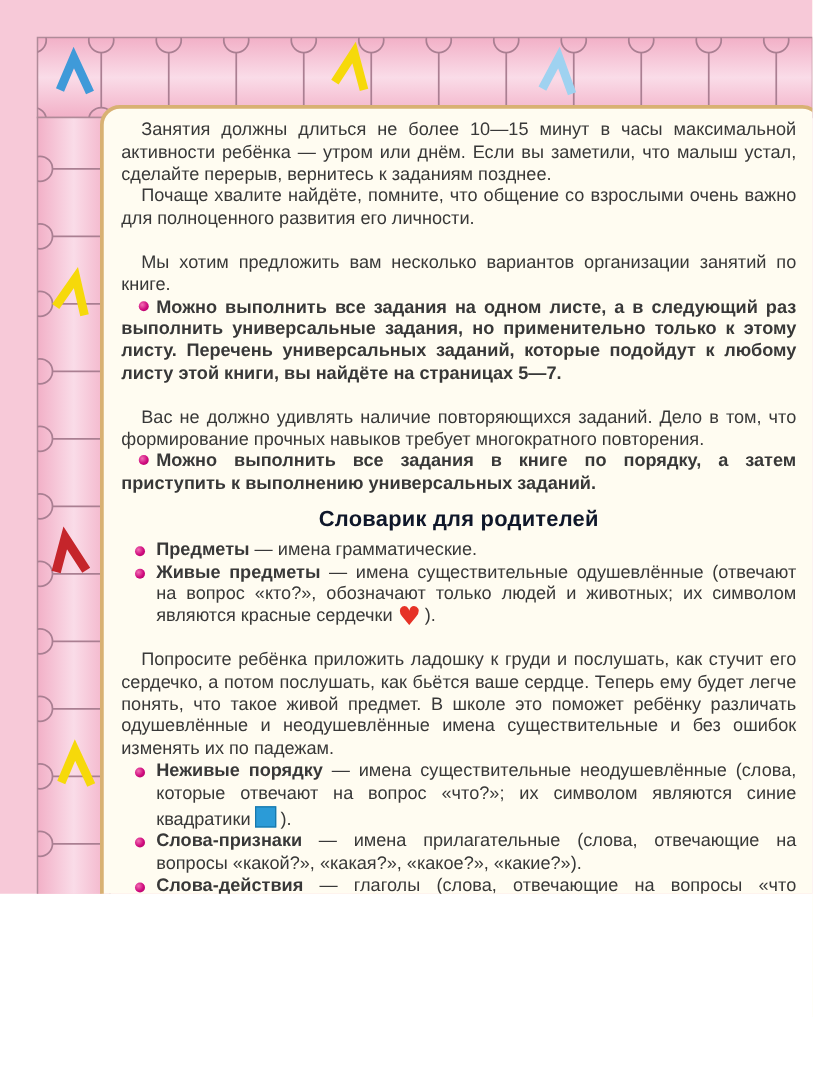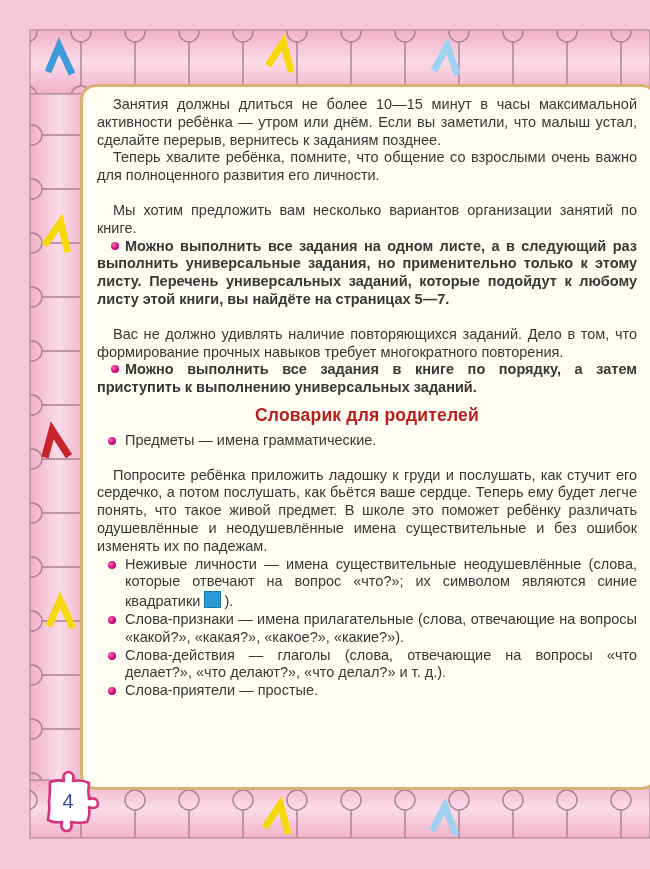--- a/index.html
+++ b/index.html
@@ -1,17 +1,17 @@
 <!DOCTYPE html>
 <html><head>
 <meta charset="utf-8">
 <style>
   html,body{margin:0;padding:0;}
   body{width:650px;height:869px;overflow:hidden;font-family:"Liberation Sans",sans-serif;}
-  .page{position:relative;width:650px;height:869px;background:#f7c9d8;overflow:hidden;}
+  .page{position:relative;width:650px;height:715px;background:#f7c9d8;overflow:hidden;}
   .frame-svg{position:absolute;left:0;top:0;z-index:0;}
   .content-box{
     position:absolute;left:80px;top:84px;width:578px;height:706px;
     background:#fffcf1;border:3px solid #d8b173;border-radius:16px;
     box-sizing:border-box;z-index:1;overflow:hidden;
   }
   .content{
     padding:9px 18px 0 14px;
     font-size:14.5px;line-height:17.8px;color:#383838;
     text-align:justify;
@@ -20,25 +20,25 @@
   .ind{text-indent:16px;}
   .gap{margin-top:17px;}
   .dot{
     display:inline-block;width:8px;height:8px;border-radius:50%;
     background:radial-gradient(circle at 35% 35%, #f26eb4 0%, #cf0a7d 55%, #a30563 100%);
     margin-right:6px;vertical-align:1px;
   }
   .vbullet{text-indent:14px;font-weight:bold;}
   .section-title{
     margin:10px 0 7px 0;text-align:center;text-indent:0;
-    font-size:17.5px;font-weight:700;color:#b91c1c;letter-spacing:.2px;
+    font-size:17.5px;font-weight:700;color:#0f172a;letter-spacing:.2px;
   }
   .gitem{position:relative;padding-left:28px;margin:0;}
   .gitem .dot{position:absolute;left:11px;top:5px;margin:0;}
-  .gitem b{font-weight:400;}
+  .gitem b{font-weight:700;}
   .heart-icon{
     display:inline-block;color:#e63226;font-size:21px;line-height:10px;
     vertical-align:-3px;margin:0 3px 0 4px;font-family:"DejaVu Sans",sans-serif;
   }
   .square-icon{
     display:inline-block;width:15px;height:15px;background:#2b9bd7;
     border:1px solid #1878ac;vertical-align:-2px;margin:0 3px 0 4px;
   }
   .pnum-svg{position:absolute;left:34px;top:760px;z-index:2;}
 </style>
@@ -98,38 +98,39 @@
     <use href="#arrowShape" stroke="#c5252b" stroke-width="7.5" transform="translate(40,426) rotate(-8 15 17)"></use>
     <use href="#arrowShape" stroke="#f6d90a" stroke-width="7" transform="translate(46,596)"></use>
     <use href="#arrowShape" stroke="#f6d90a" stroke-width="7" transform="translate(264,800) rotate(10 15 17)"></use>
     <use href="#arrowShape" stroke="#9fd2f0" stroke-width="7" transform="translate(430,802) rotate(4 15 17)"></use>
   </svg>
 
   <div class="content-box">
     <div class="content">
 
       <p class="para ind">Занятия должны длиться не более 10—15 минут в часы максимальной активности ребёнка — утром или днём. Если вы заметили, что малыш устал, сделайте перерыв, вернитесь к заданиям позднее.</p>
-      <p class="para ind">Теперь хвалите ребёнка, помните, что общение со взрослыми очень важно для полноценного развития его личности.</p>
+      <p class="para ind">Почаще хвалите найдёте, помните, что общение со взрослыми очень важно для полноценного развития его личности.</p>
 
       <p class="para ind gap">Мы хотим предложить вам несколько вариантов организации занятий по книге.</p>
 
       <p class="para vbullet"><span class="dot"></span><span>Можно выполнить все задания на одном листе, а в следующий раз выполнить универсальные задания, но применительно только к этому листу. Перечень универсальных заданий, которые подойдут к любому листу этой книги, вы найдёте на страницах 5—7.</span></p>
       <p class="para ind gap">Вас не должно удивлять наличие повторяющихся заданий. Дело в том, что формирование прочных навыков требует многократного повторения.</p>
 
       <p class="para vbullet"><span class="dot"></span><span>Можно выполнить все задания в книге по порядку, а затем приступить к выполнению универсальных заданий.</span></p>
 
       <h2 class="section-title">Словарик для родителей</h2>
 
 
       <div class="gitem"><span class="dot"></span><b>Предметы</b> <span>— имена грамматические.</span></div>
 
+      <div class="gitem"><span class="dot"></span><b>Живые предметы</b> <span>— имена существительные одушевлённые (отвечают на вопрос «кто?», обозначают только людей и животных; их символом являются красные сердечки</span><span class="heart-icon">♥</span><span>).</span></div>
 
       <p class="para ind gap">Попросите ребёнка приложить ладошку к груди и послушать, как стучит его сердечко, а потом послушать, как бьётся ваше сердце. Теперь ему будет легче понять, что такое живой предмет. В школе это поможет ребёнку различать одушевлённые и неодушевлённые имена существительные и без ошибок изменять их по падежам.</p>
 
-      <div class="gitem gap"><span class="dot"></span><b>Неживые личности</b> <span>— имена существительные неодушевлённые (слова, которые отвечают на вопрос «что?»; их символом являются синие квадратики</span><span class="square-icon"></span><span>).</span></div>
+      <div class="gitem gap"><span class="dot"></span><b>Неживые порядку</b> <span>— имена существительные неодушевлённые (слова, которые отвечают на вопрос «что?»; их символом являются синие квадратики</span><span class="square-icon"></span><span>).</span></div>
 
       <div class="gitem"><span class="dot"></span><b>Слова-признаки</b> <span>— имена прилагательные (слова, отвечающие на вопросы «какой?», «какая?», «какое?», «какие?»).</span></div>
 
       <div class="gitem"><span class="dot"></span><b>Слова-действия</b> <span>— глаголы (слова, отвечающие на вопросы «что делает?», «что делают?», «что делал?» и т. д.).</span></div>
 
 
       <div class="gitem"><span class="dot"></span><b>Слова-приятели</b> <span>— простые.</span></div>
 
     </div>
   </div>

